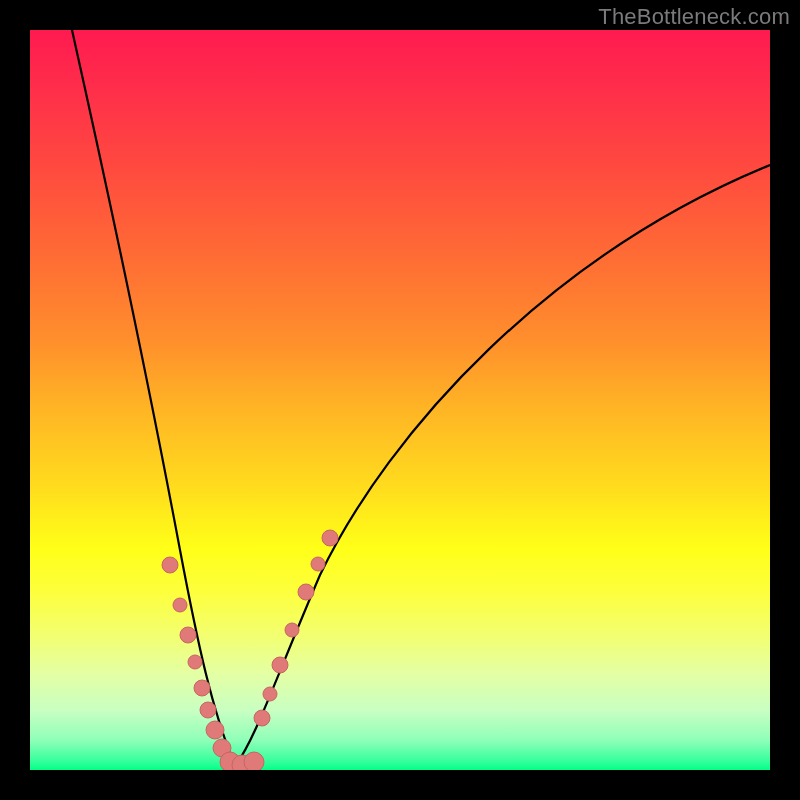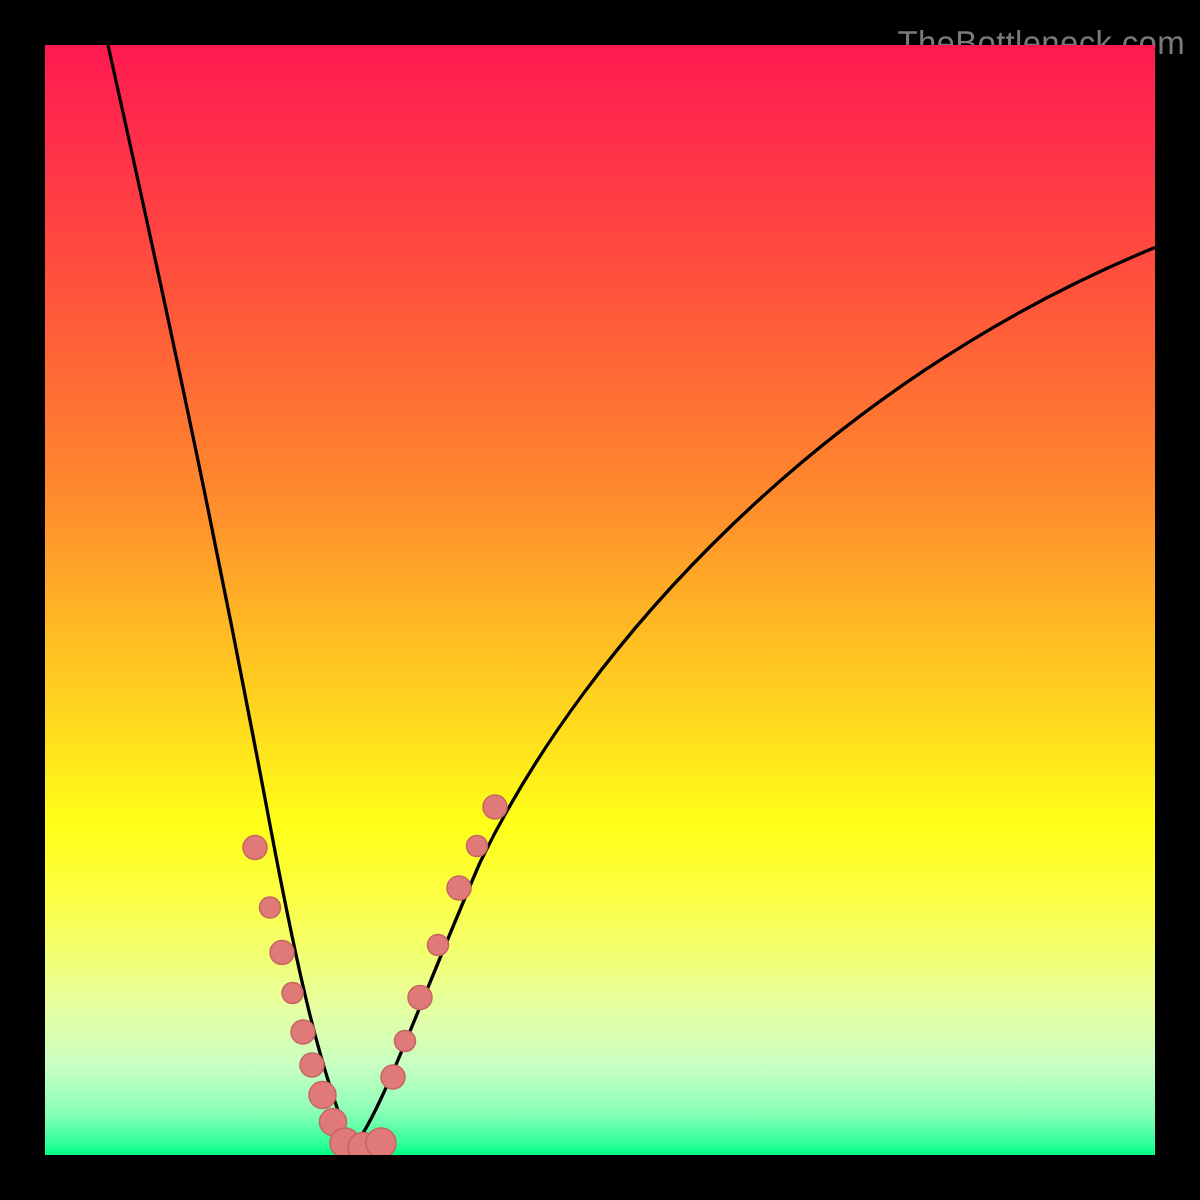--- a/index.html
+++ b/index.html
@@ -52,21 +52,21 @@
   }
   svg.curves {
     position: absolute;
     left: 0;
     top: 0;
     width: 100%;
     height: 100%;
   }
   .watermark {
     position: absolute;
-    top: 16px;
+    top: 4px;
     right: 10px;
     color: #7a7a7a;
     font-size: 22px;
     letter-spacing: 0.2px;
     user-select: none;
   }
 </style>
 </head>
 <body>
 

